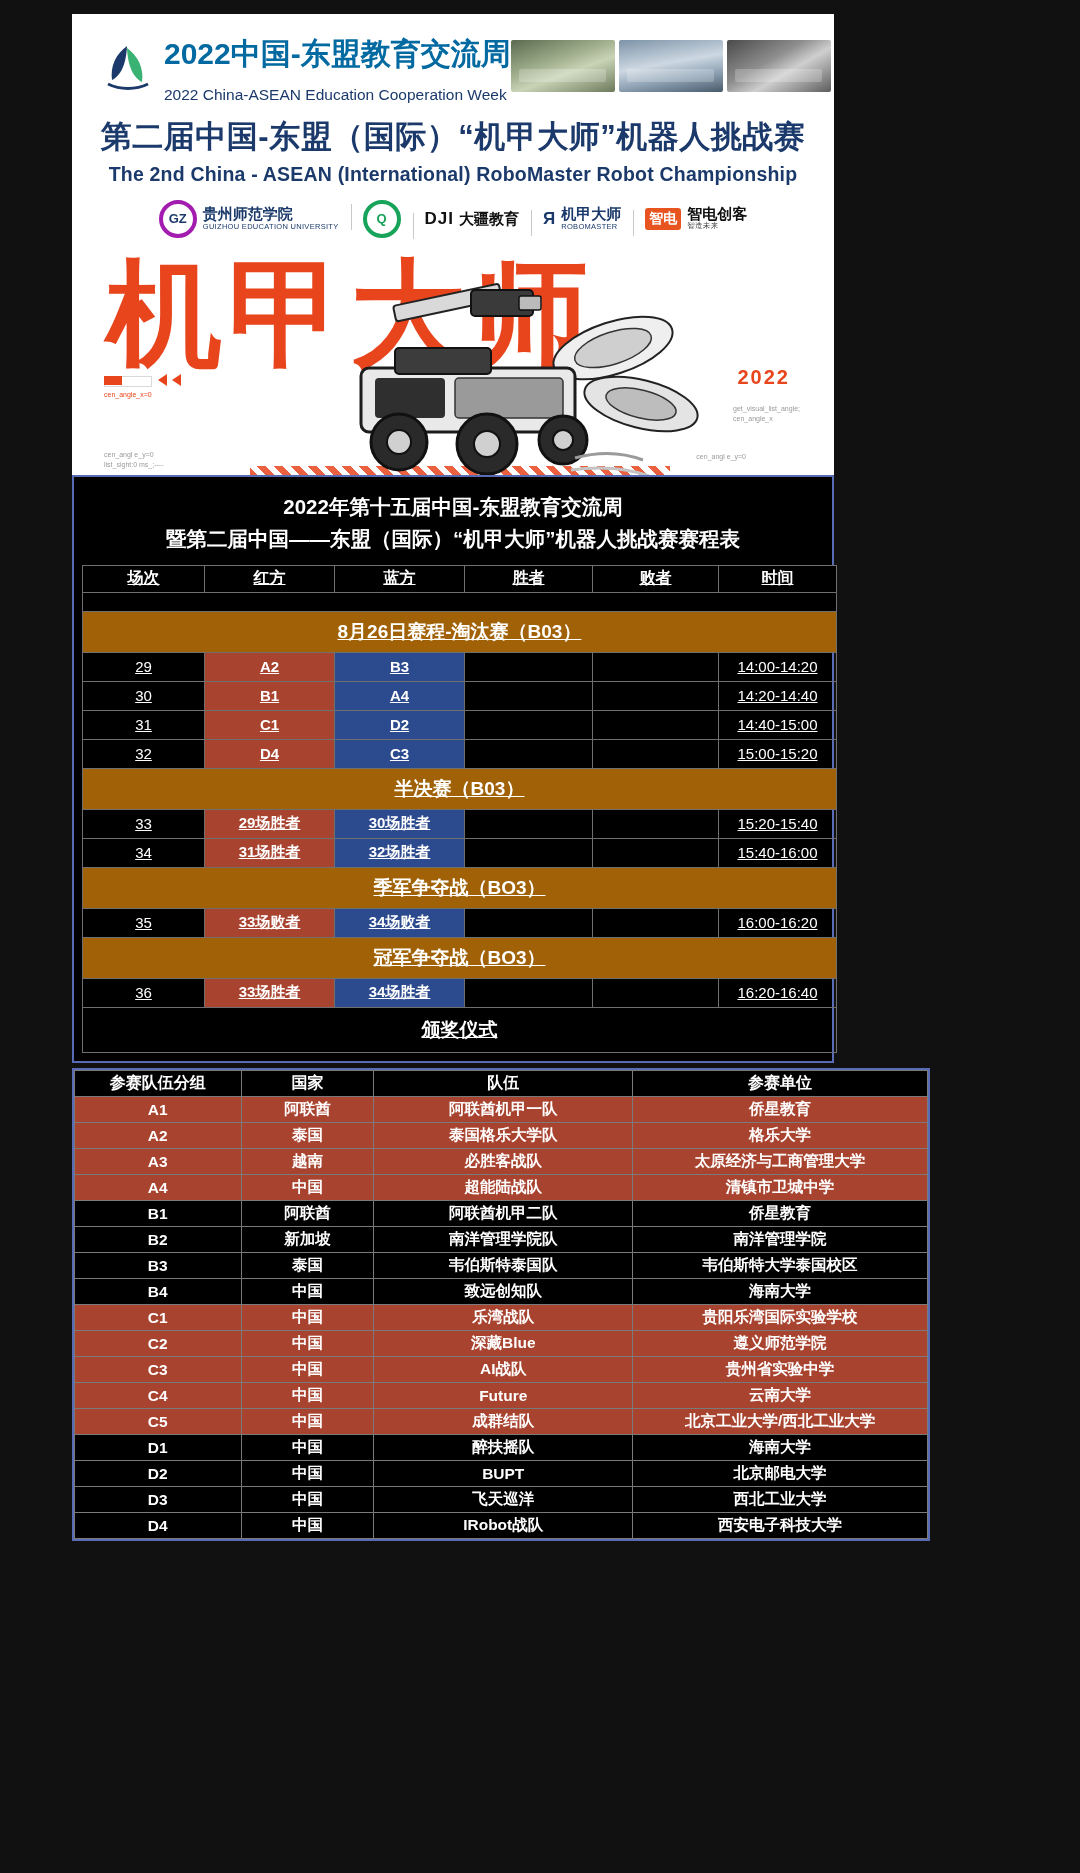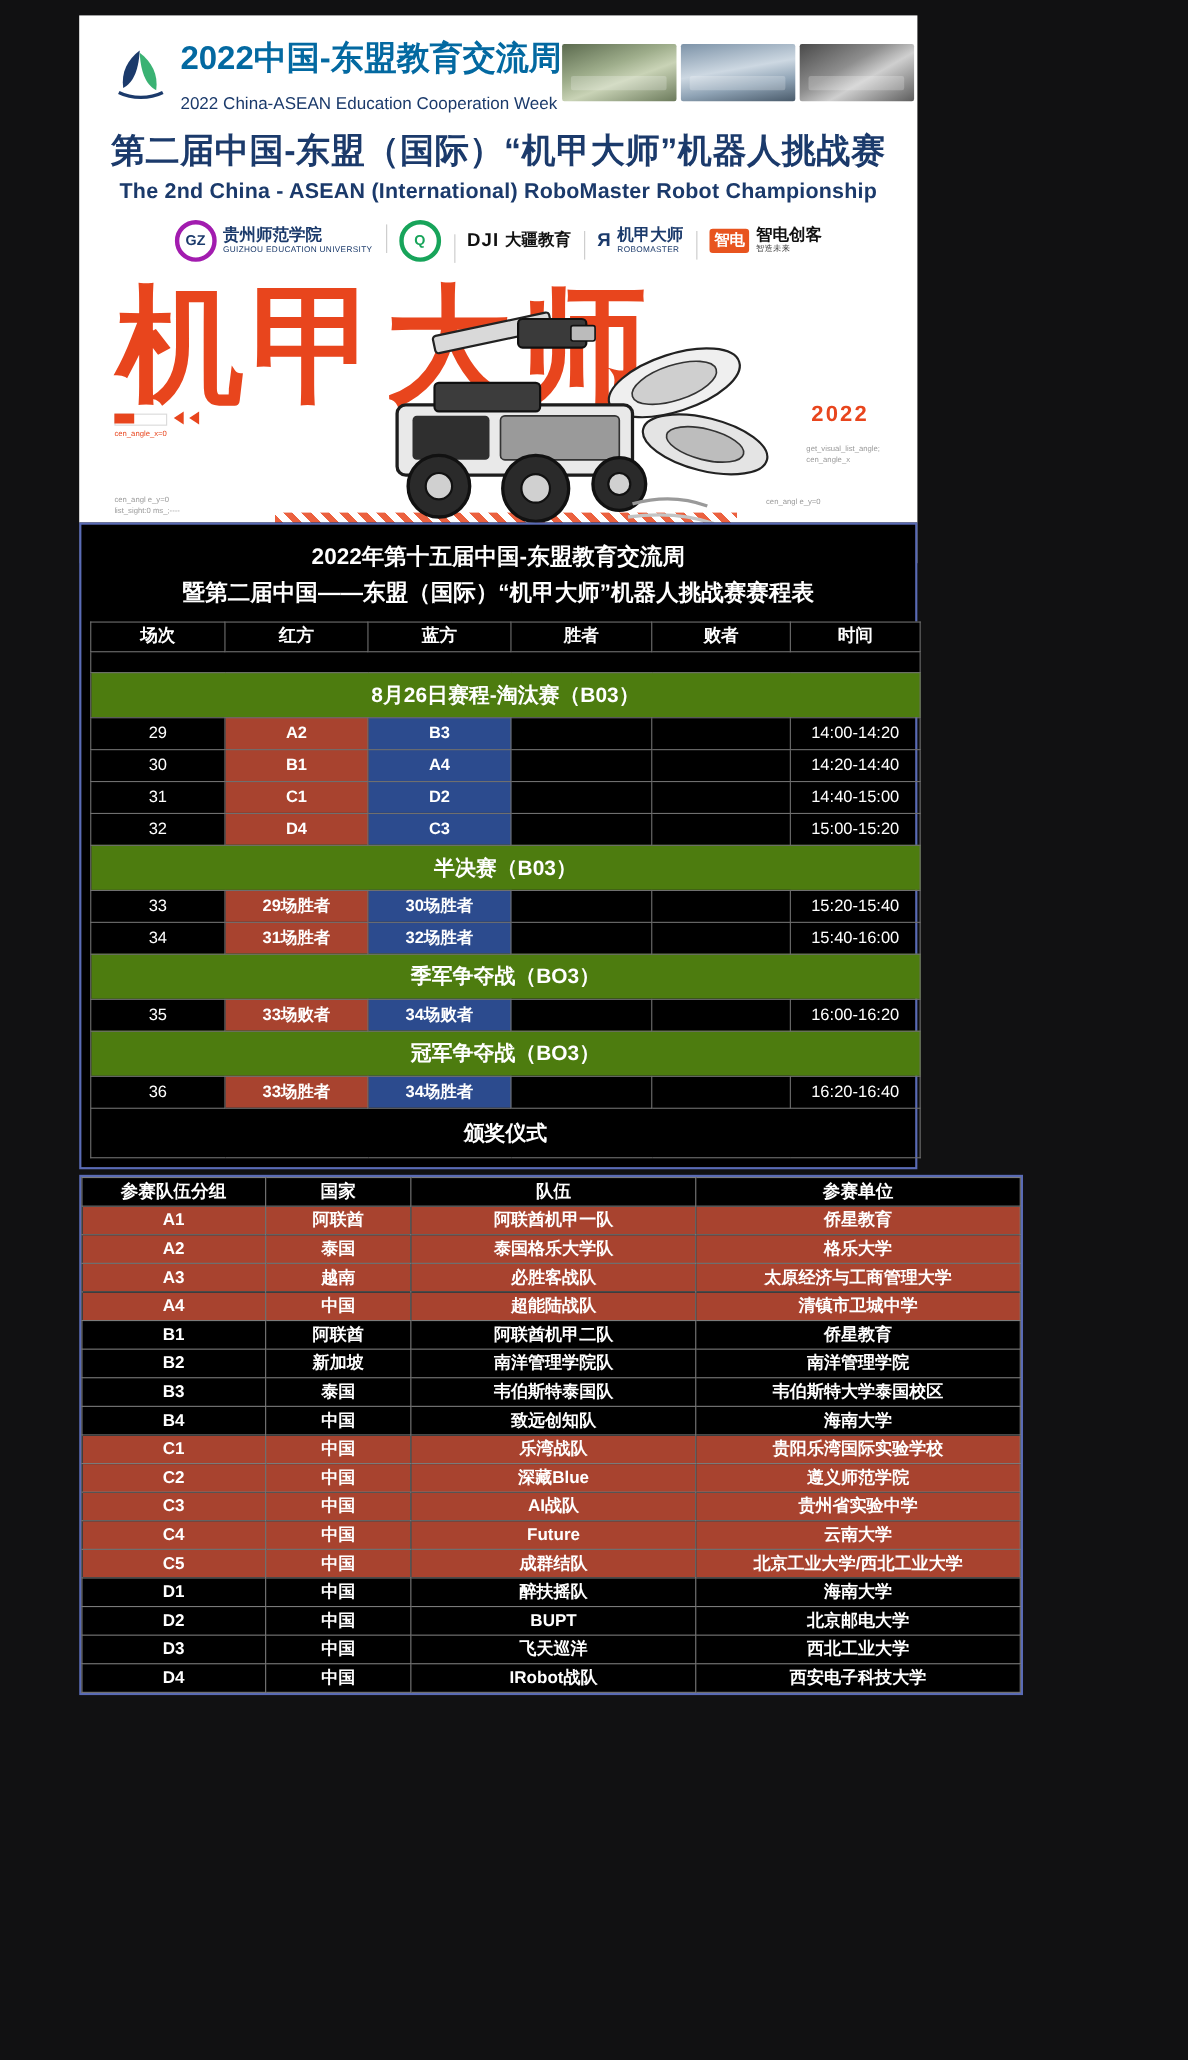--- a/index.html
+++ b/index.html
@@ -249,20 +249,21 @@
     border-collapse: collapse;
     table-layout: fixed;
   }
   table.sched th, table.sched td {
     border: 1px solid #6f6f6f;
     font-size: 15px;
     color: #fff;
     text-align: center;
     height: 26px;
     padding: 0;
+    text-decoration: underline;
   }
   table.sched th {
     font-weight: bold;
     font-size: 16px;
     background: #000;
   }
   .col-no { width: 122px; }
   .col-red { width: 130px; }
   .col-blue { width: 130px; }
   .col-win { width: 128px; }
@@ -274,21 +275,21 @@
     border-right: 1px solid #6f6f6f;
     border-top: 1px solid #6f6f6f;
     border-bottom: 1px solid #6f6f6f;
     background: #000;
   }
   tr.section td {
     height: 40px;
     font-size: 19px;
     font-weight: bold;
     border: 1px solid #6f6f6f;
-    background: #4d7c0f;
+    background: #a16207;
   }
   td.cell-no {
     font-size: 15.5px;
     border-right: none;
     border-left: 1px solid #6f6f6f;
   }
   td.red {
     background: #a8432f;
     font-weight: bold;
     border-left: 3px solid #7d7d7d;

